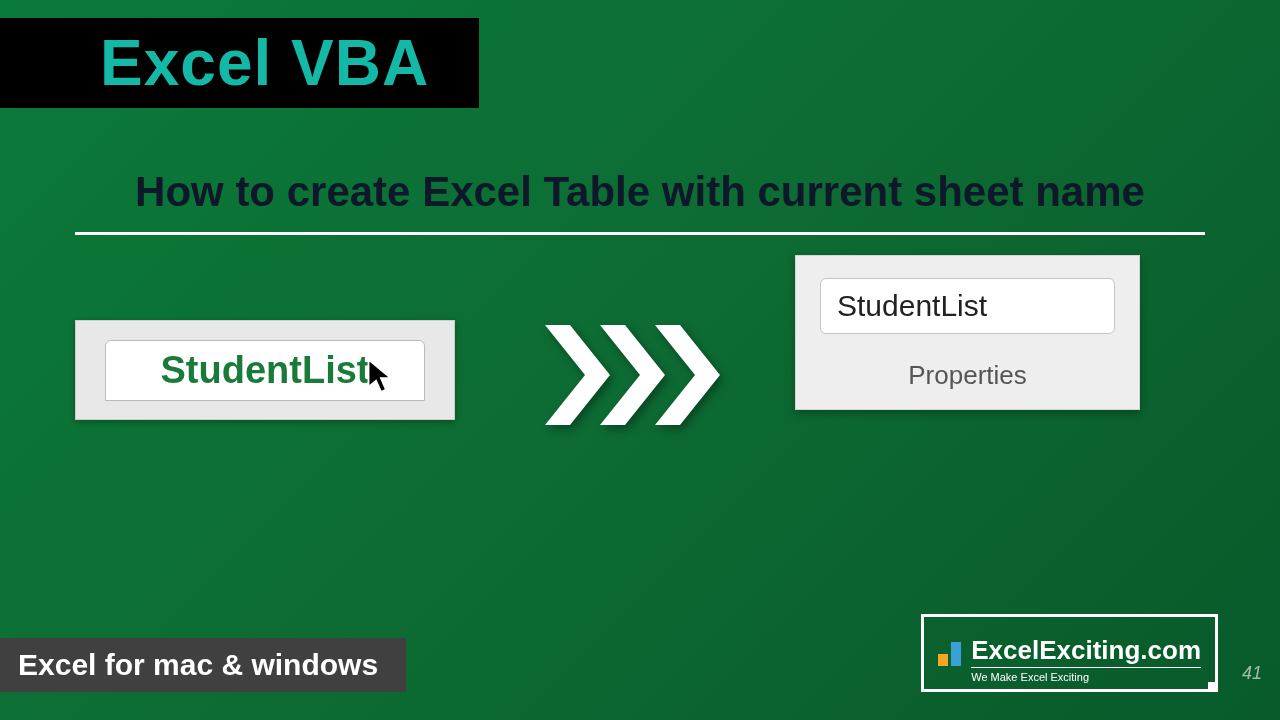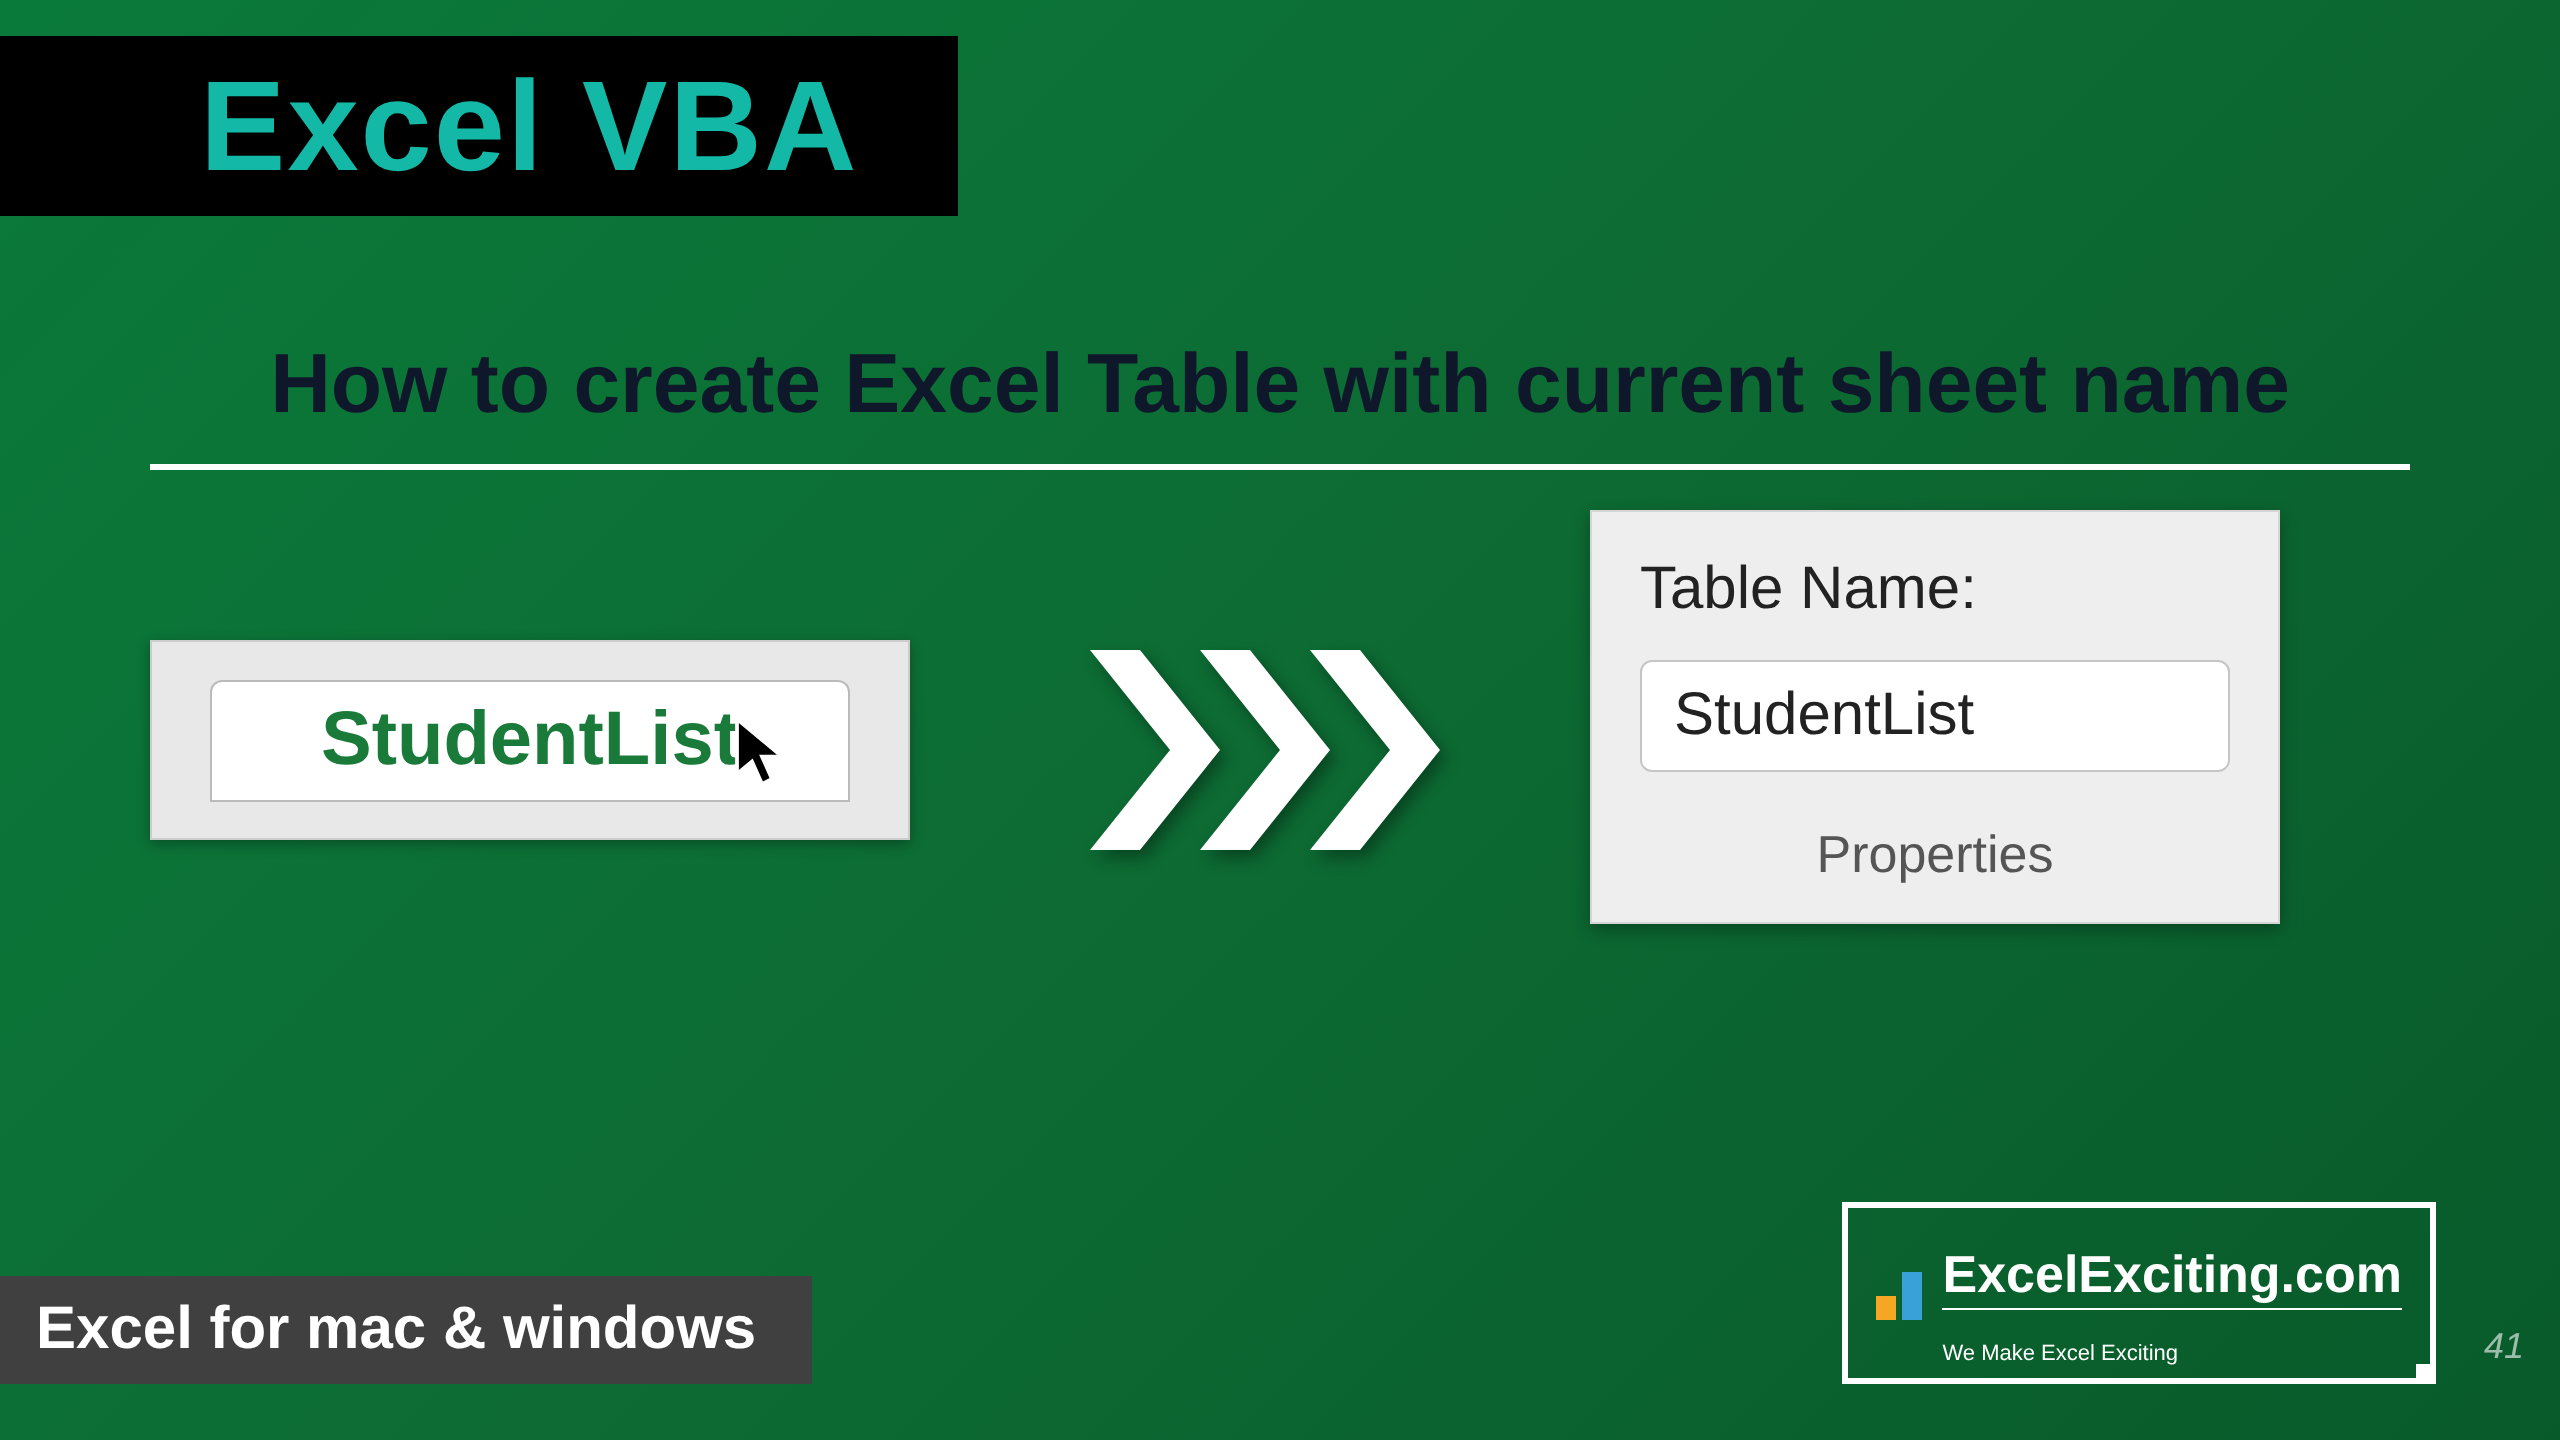--- a/index.html
+++ b/index.html
@@ -162,21 +162,21 @@
     color: #fff;
     font-size: 26px;
     font-weight: 700;
     line-height: 1;
   }
   .brand-tag {
     color: #fff;
     font-size: 11px;
     border-top: 1px solid #fff;
     margin-top: 4px;
-    padding-top: 16px;
+    padding-top: 3px;
   }
   .page-num {
     position: absolute;
     bottom: 36px;
     right: 18px;
     color: rgba(255,255,255,0.6);
     font-size: 18px;
     font-style: italic;
   }
 </style>
@@ -202,21 +202,20 @@
 
 <div class="arrows">
   <svg width="180" height="110" viewBox="0 0 180 110">
     <path d="M5 5 L45 55 L5 105 L30 105 L70 55 L30 5 Z" fill="#fff"></path>
     <path d="M60 5 L100 55 L60 105 L85 105 L125 55 L85 5 Z" fill="#fff"></path>
     <path d="M115 5 L155 55 L115 105 L140 105 L180 55 L140 5 Z" fill="#fff"></path>
   </svg>
 </div>
 
 <div class="panel">
-  <div class="panel-label">Table Name:</div>
   <input class="panel-input" value="StudentList" style="">
   <div class="panel-footer">Properties</div>
 </div>
 
 <div class="platform-bar">
   <div class="platform-text">Excel for mac &amp; windows</div>
 </div>
 
 <div class="brand-box">
   <div class="brand-bars">

